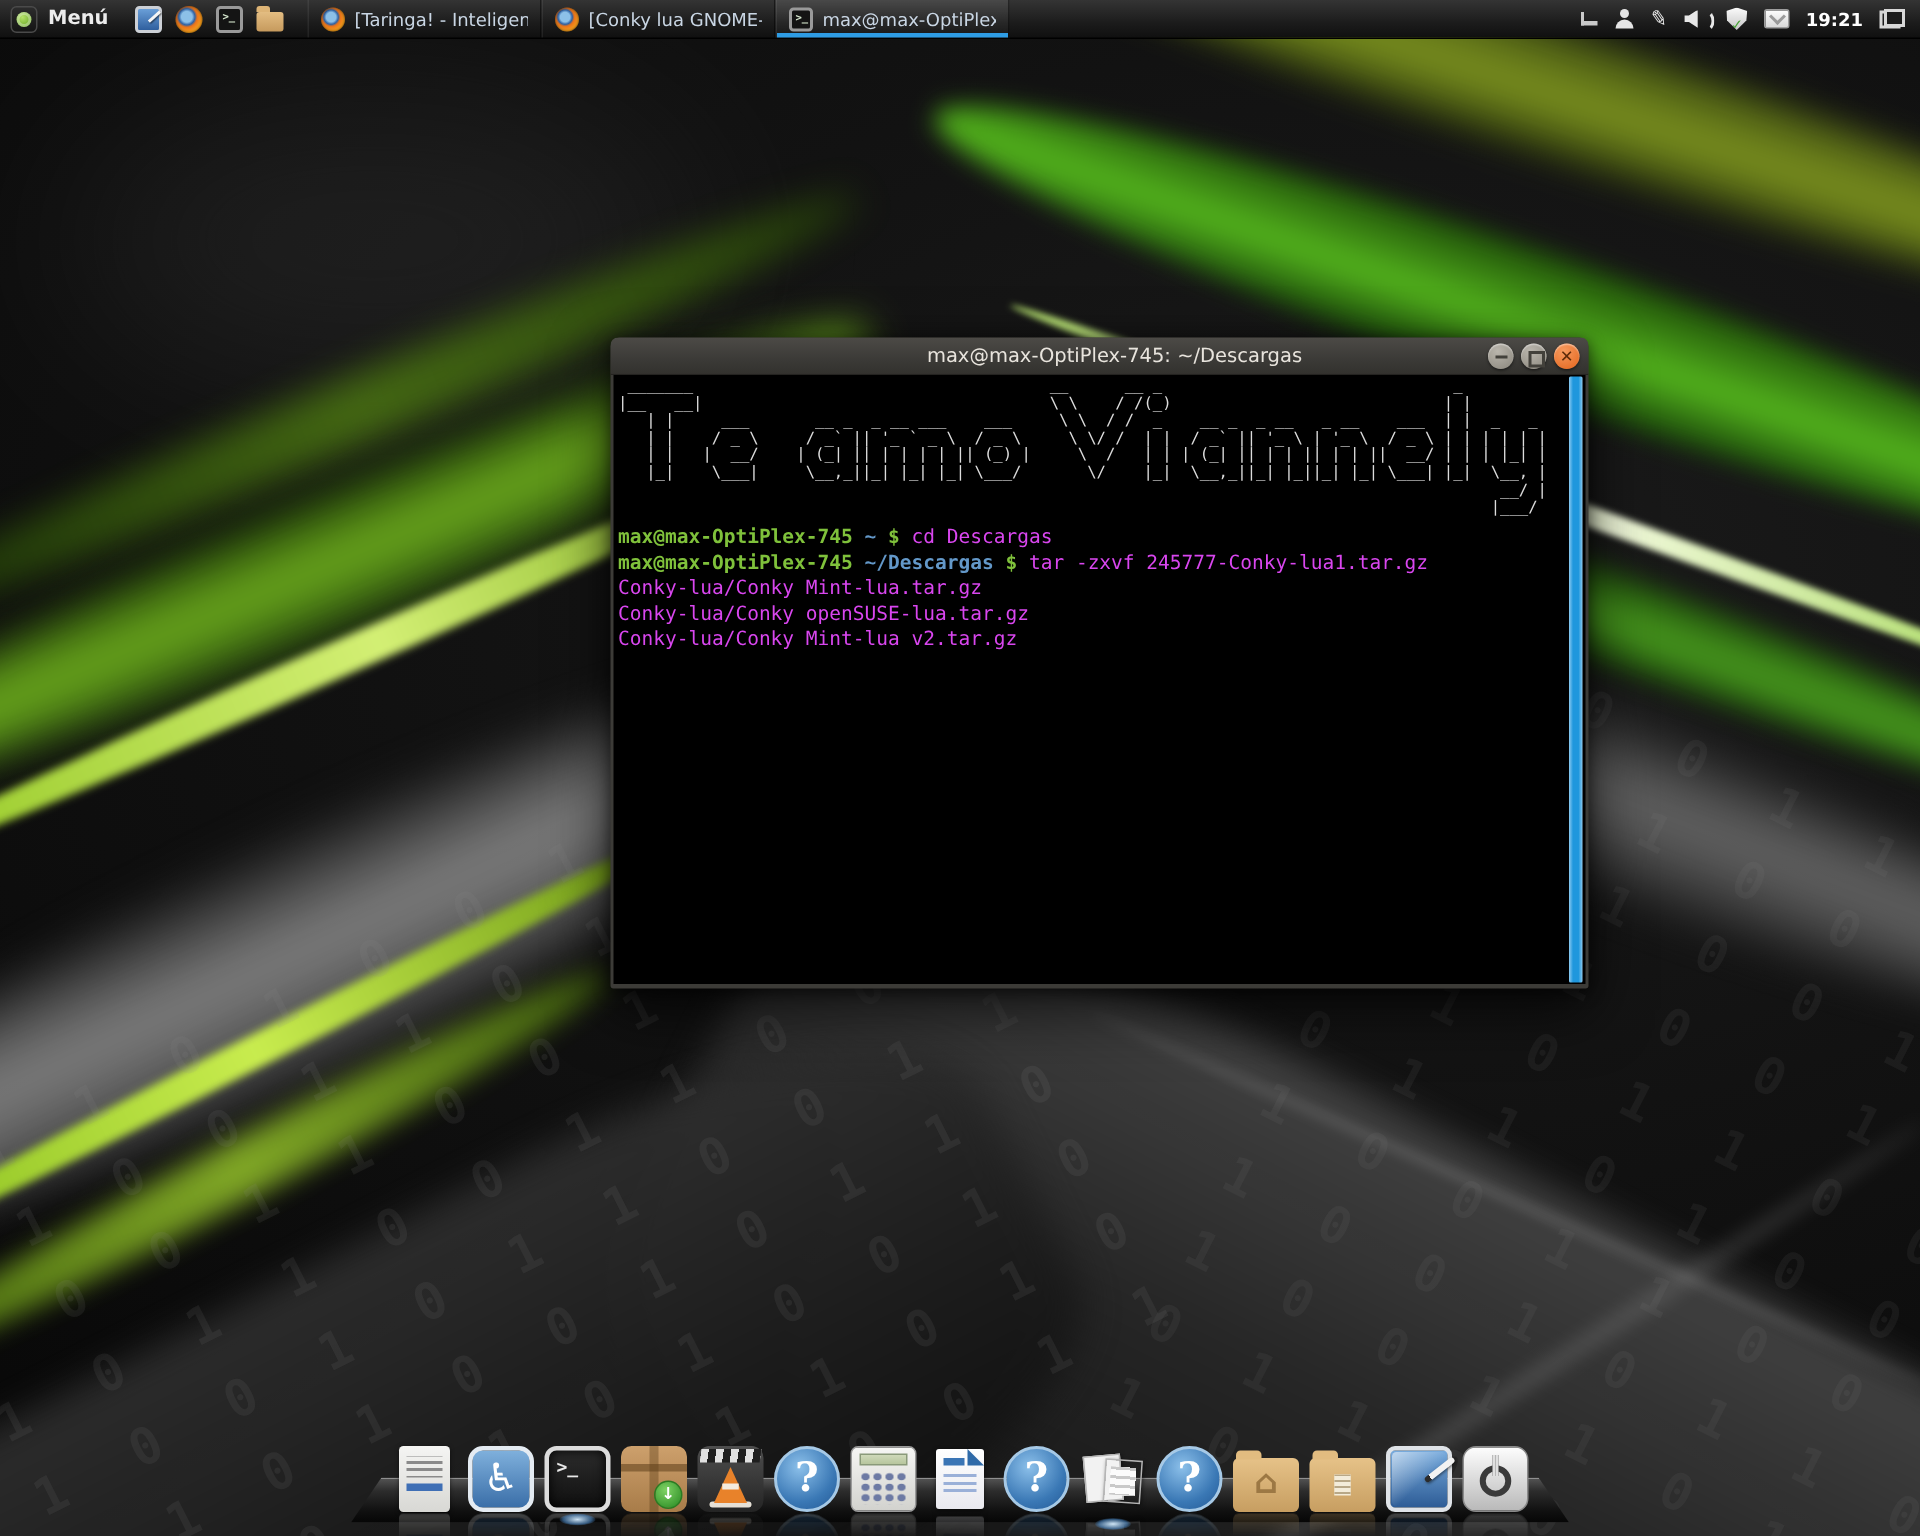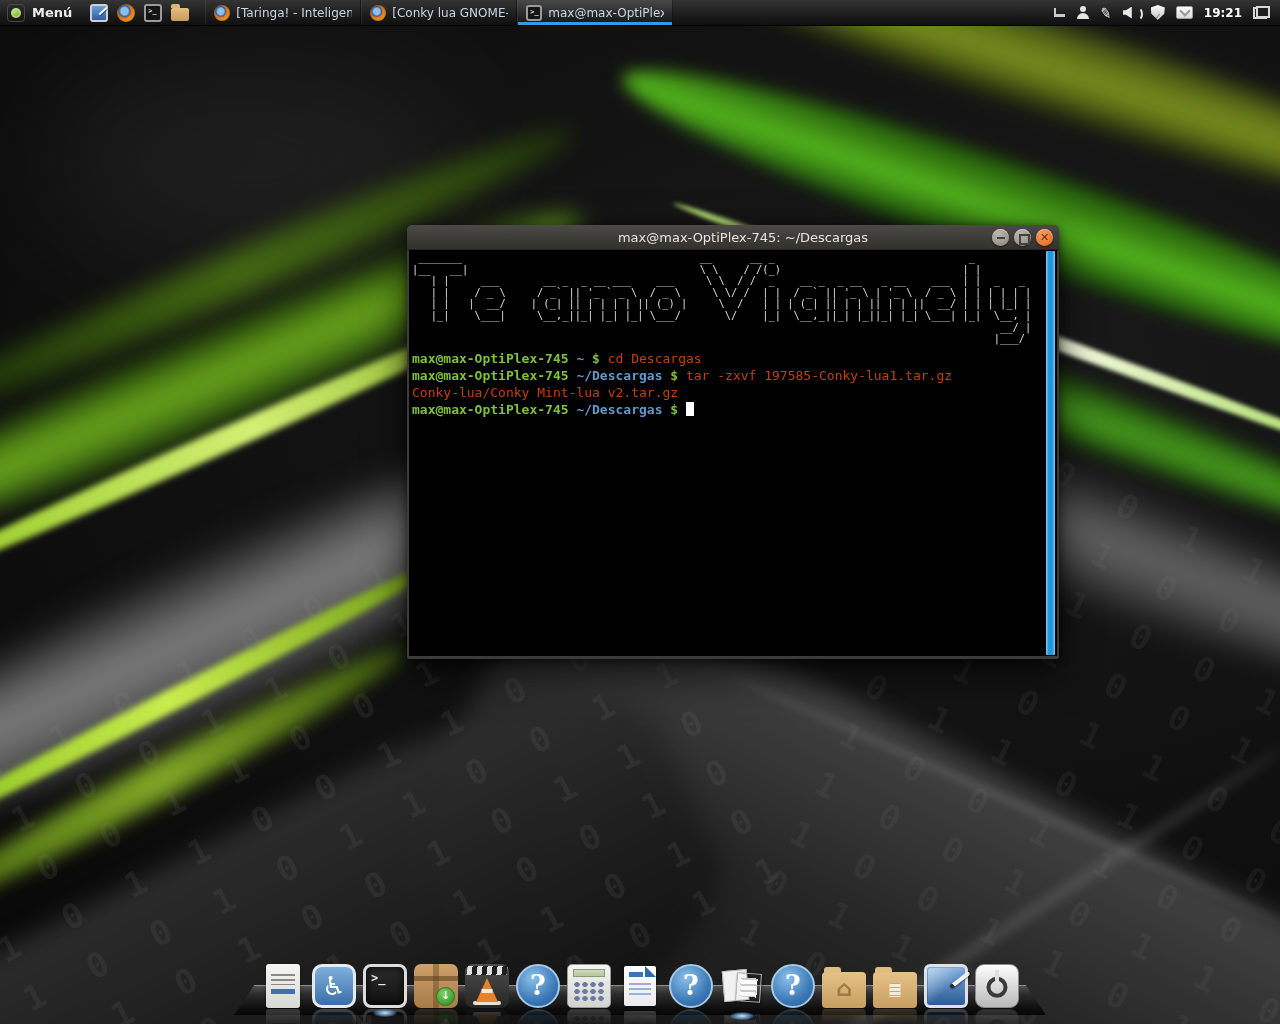--- a/index.html
+++ b/index.html
@@ -90,21 +90,21 @@
   .wb.max::after { content:""; position:absolute; left:5px; top:5px; width:7px; height:7px; border:2px solid #43413b; }
   .wb.close::after { content:"\2715"; position:absolute; left:0; top:0; width:17px; text-align:center; color:#5d2b09; font:bold 11px/17px "DejaVu Sans",sans-serif; }
   .term-body { position:absolute; left:2px; right:2px; top:25px; bottom:3px; background:#000;
     overflow:hidden; padding:2px 16px 0 3px; }
   .scrollbar { position:absolute; top:1px; bottom:1px; right:2px; width:9px; border-radius:1px;
     background:linear-gradient(90deg,#8ccaf0,#1f97dd 30%,#1f97dd 70%,#8ccaf0); }
   .ascii { color:#dcdcdc; font:10.4px/11.6px "DejaVu Sans Mono",monospace; white-space:pre; margin-bottom:5px; }
   .tl { font:13px/17px "DejaVu Sans Mono",monospace; white-space:pre; color:#d6d6d6; }
   .tuser,.tdollar { color:#7fc13b; font-weight:bold; }
   .tpath { color:#6398c9; font-weight:bold; }
-  .tcmd,.tout { color:#c2410c; }
+  .tcmd,.tout { color:#d946ef; }
   .cursor { display:inline-block; width:8px; height:14px; background:#fff; vertical-align:-2px; }
 
   
   .dock { position:absolute; left:0; right:0; bottom:0; height:80px; z-index:40; }
   .shelf { position:absolute; left:50%; transform:translateX(-50%); bottom:9px; width:812px; height:30px;
     background:linear-gradient(#565656 0%,#2c2c2c 30%,#101010 75%,#060606);
     clip-path:polygon(2.5% 0,97.5% 0,100% 100%,0 100%); box-shadow:0 4px 16px rgba(0,0,0,.8); }
   .shelf::before { content:""; position:absolute; top:0; left:2.5%; right:2.5%; height:1px; background:rgba(255,255,255,.35); }
   .dock-icons { position:absolute; left:50%; transform:translateX(-50%); bottom:16px;
     display:flex; align-items:flex-end; gap:7px; }
@@ -237,23 +237,24 @@
     <div class="term-body">
       <pre class="ascii"> _______                                      __      __ _                               _        
 |__   __|                                     \ \    / /(_)                             | |       
    | |     ___       __ _  _ __ ___    ___     \ \  / /  _    __ _  _ __   _ __    ___  | |  _   _ 
    | |    / _ \     / _` || '_ ` _ \  / _ \     \ \/ /  | |  / _` || '_ \ | '_ \  / _ \ | | | | | |
    | |   |  __/    | (_| || | | | | || (_) |     \  /   | | | (_| || | | || | | ||  __/ | | | |_| |
    |_|    \___|     \__,_||_| |_| |_| \___/       \/    |_|  \__,_||_| |_||_| |_| \___| |_|  \__, |
                                                                                               __/ |
                                                                                              |___/ </pre>
       <div class="tl"><span class="tuser">max@max-OptiPlex-745</span><span> </span><span class="tpath">~</span><span> </span><span class="tdollar">$</span><span> </span><span class="tcmd">cd Descargas</span></div>
-      <div class="tl"><span class="tuser">max@max-OptiPlex-745</span><span> </span><span class="tpath">~/Descargas</span><span> </span><span class="tdollar">$</span><span> </span><span class="tcmd">tar -zxvf 197585-Conky-lua1.tar.gz</span></div>
+      <div class="tl"><span class="tuser">max@max-OptiPlex-745</span><span> </span><span class="tpath">~/Descargas</span><span> </span><span class="tdollar">$</span><span> </span><span class="tcmd">tar -zxvf 245777-Conky-lua1.tar.gz</span></div>
+      <div class="tl"><span class="tout">Conky-lua/Conky Mint-lua.tar.gz</span></div>
+      <div class="tl"><span class="tout">Conky-lua/Conky openSUSE-lua.tar.gz</span></div>
       <div class="tl"><span class="tout">Conky-lua/Conky Mint-lua v2.tar.gz</span></div>
-      <div class="tl"><span class="tuser">max@max-OptiPlex-745</span><span> </span><span class="tpath">~/Descargas</span><span> </span><span class="tdollar">$</span><span> </span><span class="cursor"></span></div>
       <div class="scrollbar"></div>
     </div>
   </div>
 
   <div class="dock">
     <div class="shelf"></div>
     <div class="dock-icons">
         <div class="dock-icon ic-list"><i class="a"></i><i class="b"></i><span class="glyph"></span></div>
         <div class="dock-icon ic-access"><i class="a"></i><i class="b"></i><span class="glyph">♿</span></div>
         <div class="dock-icon ic-term"><i class="a"></i><i class="b"></i><span class="glyph">&gt;_</span><i class="dot"></i></div>

